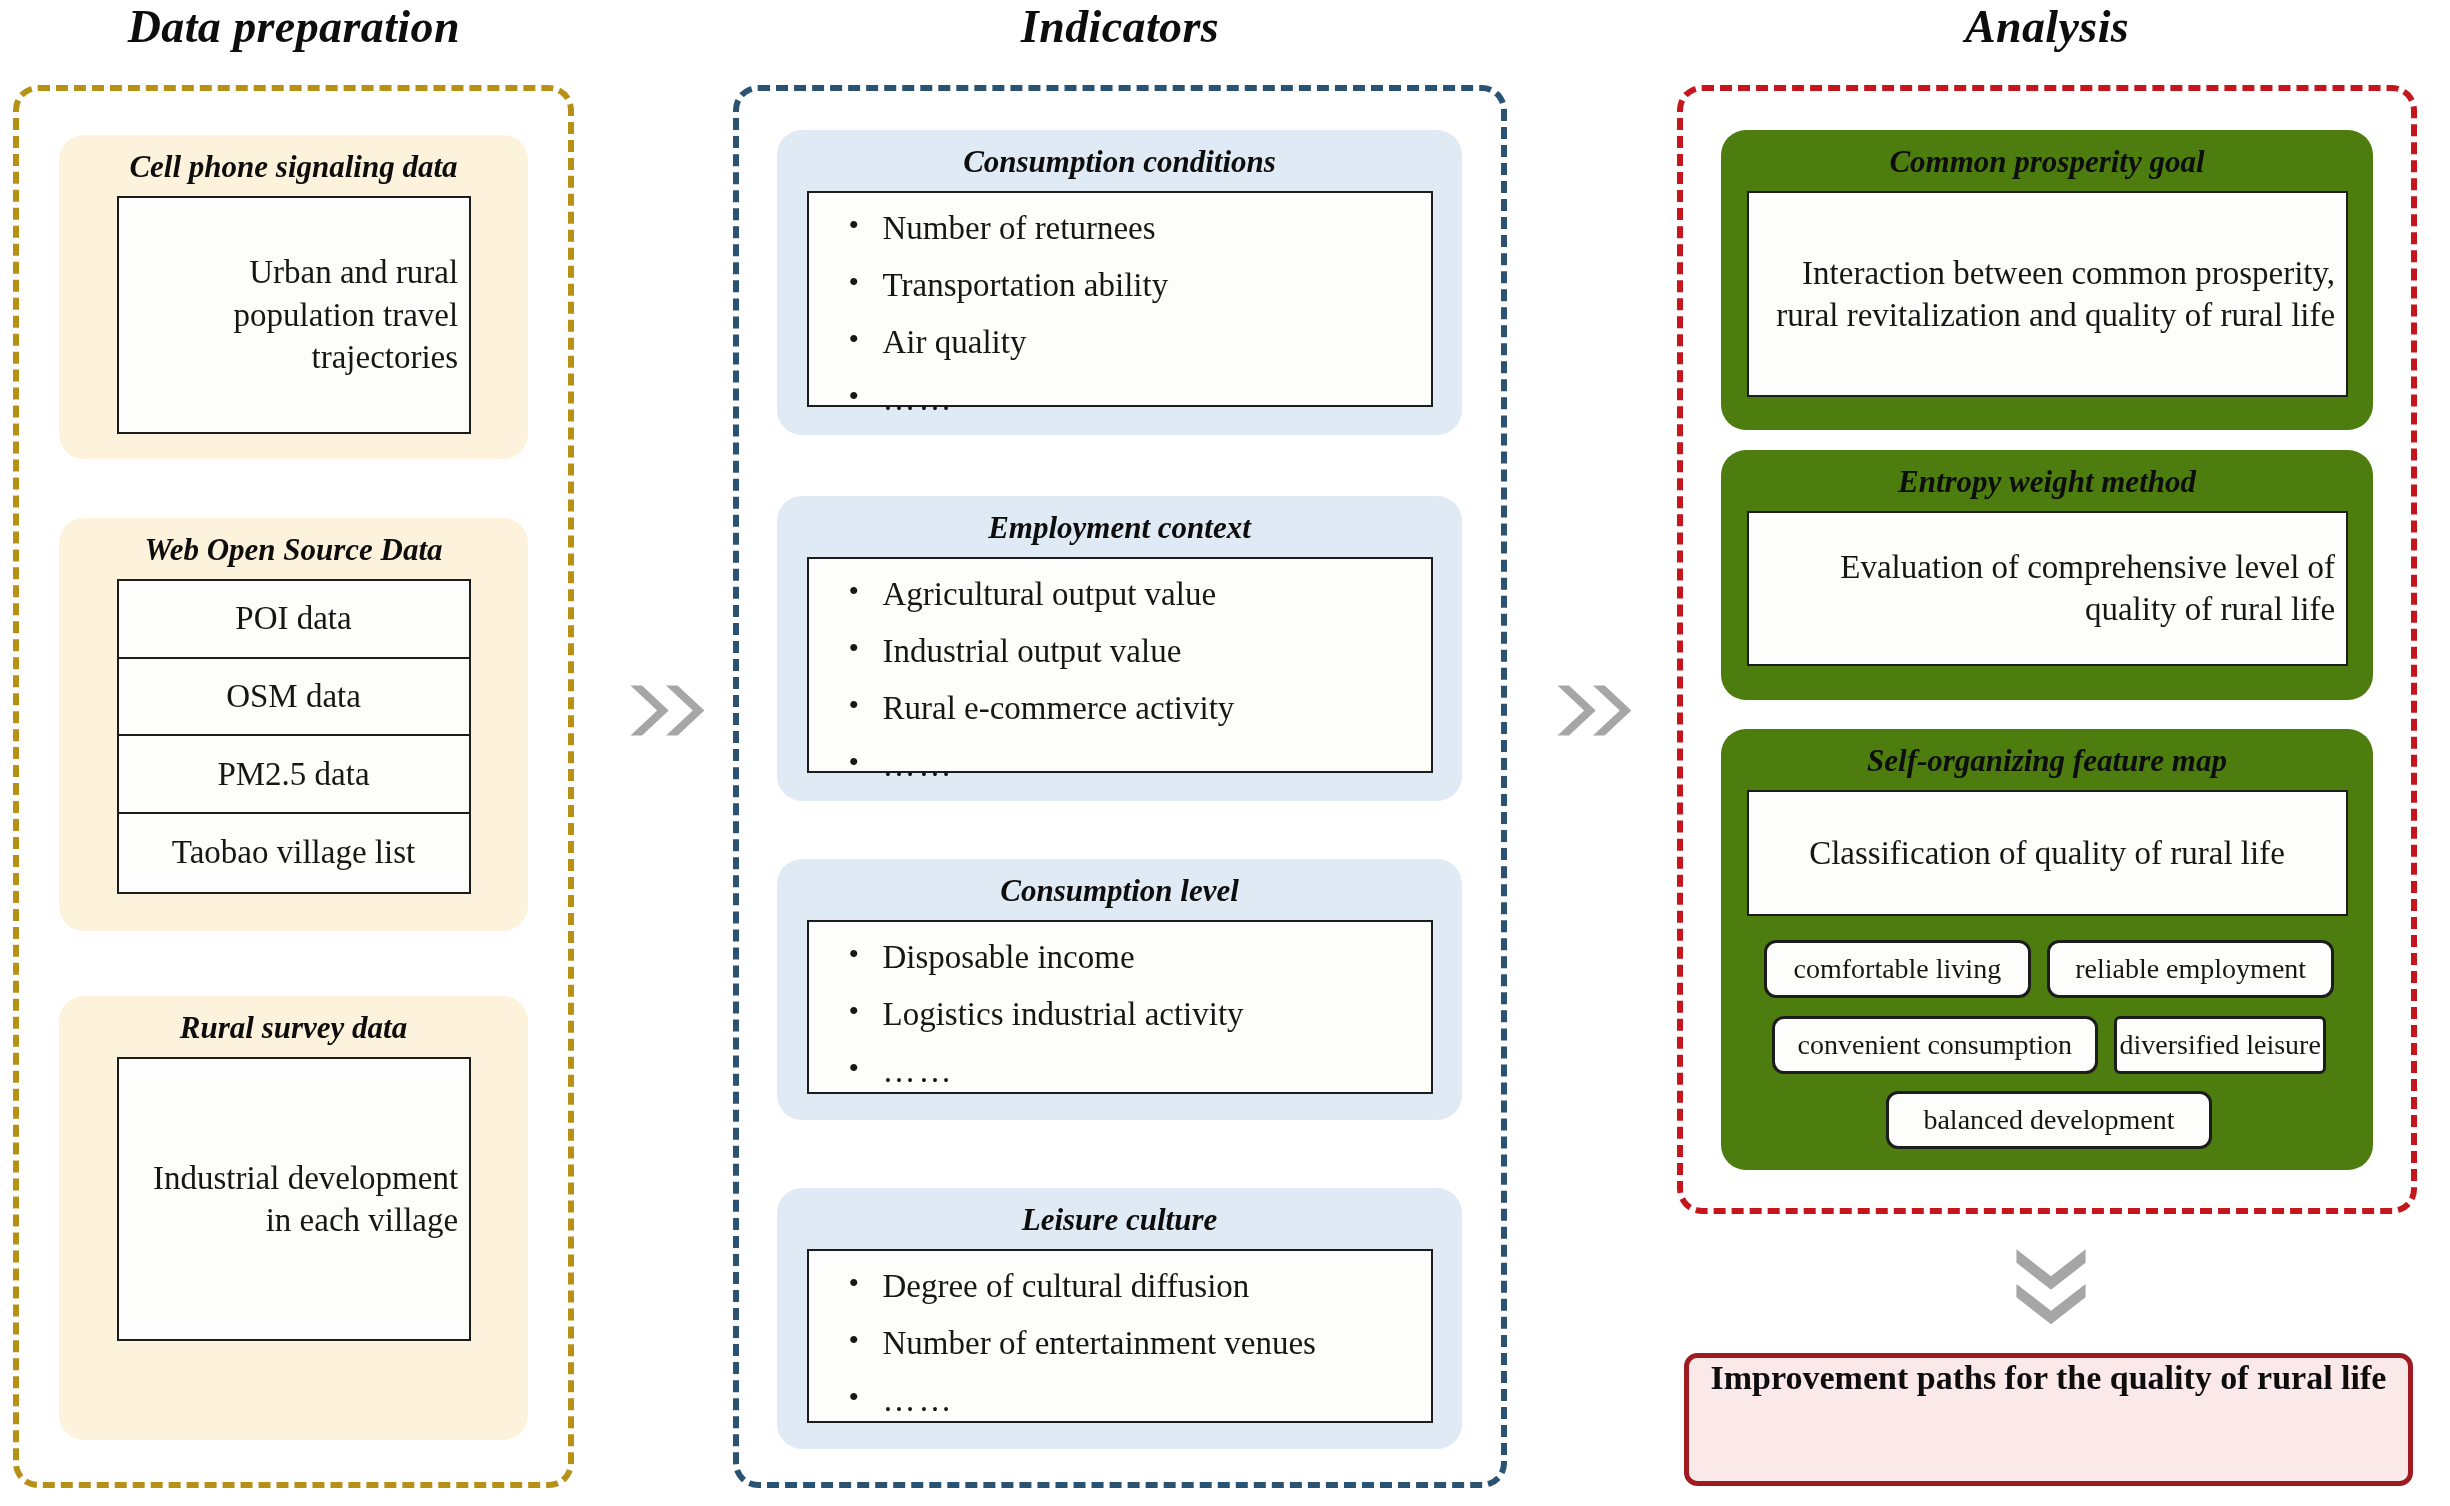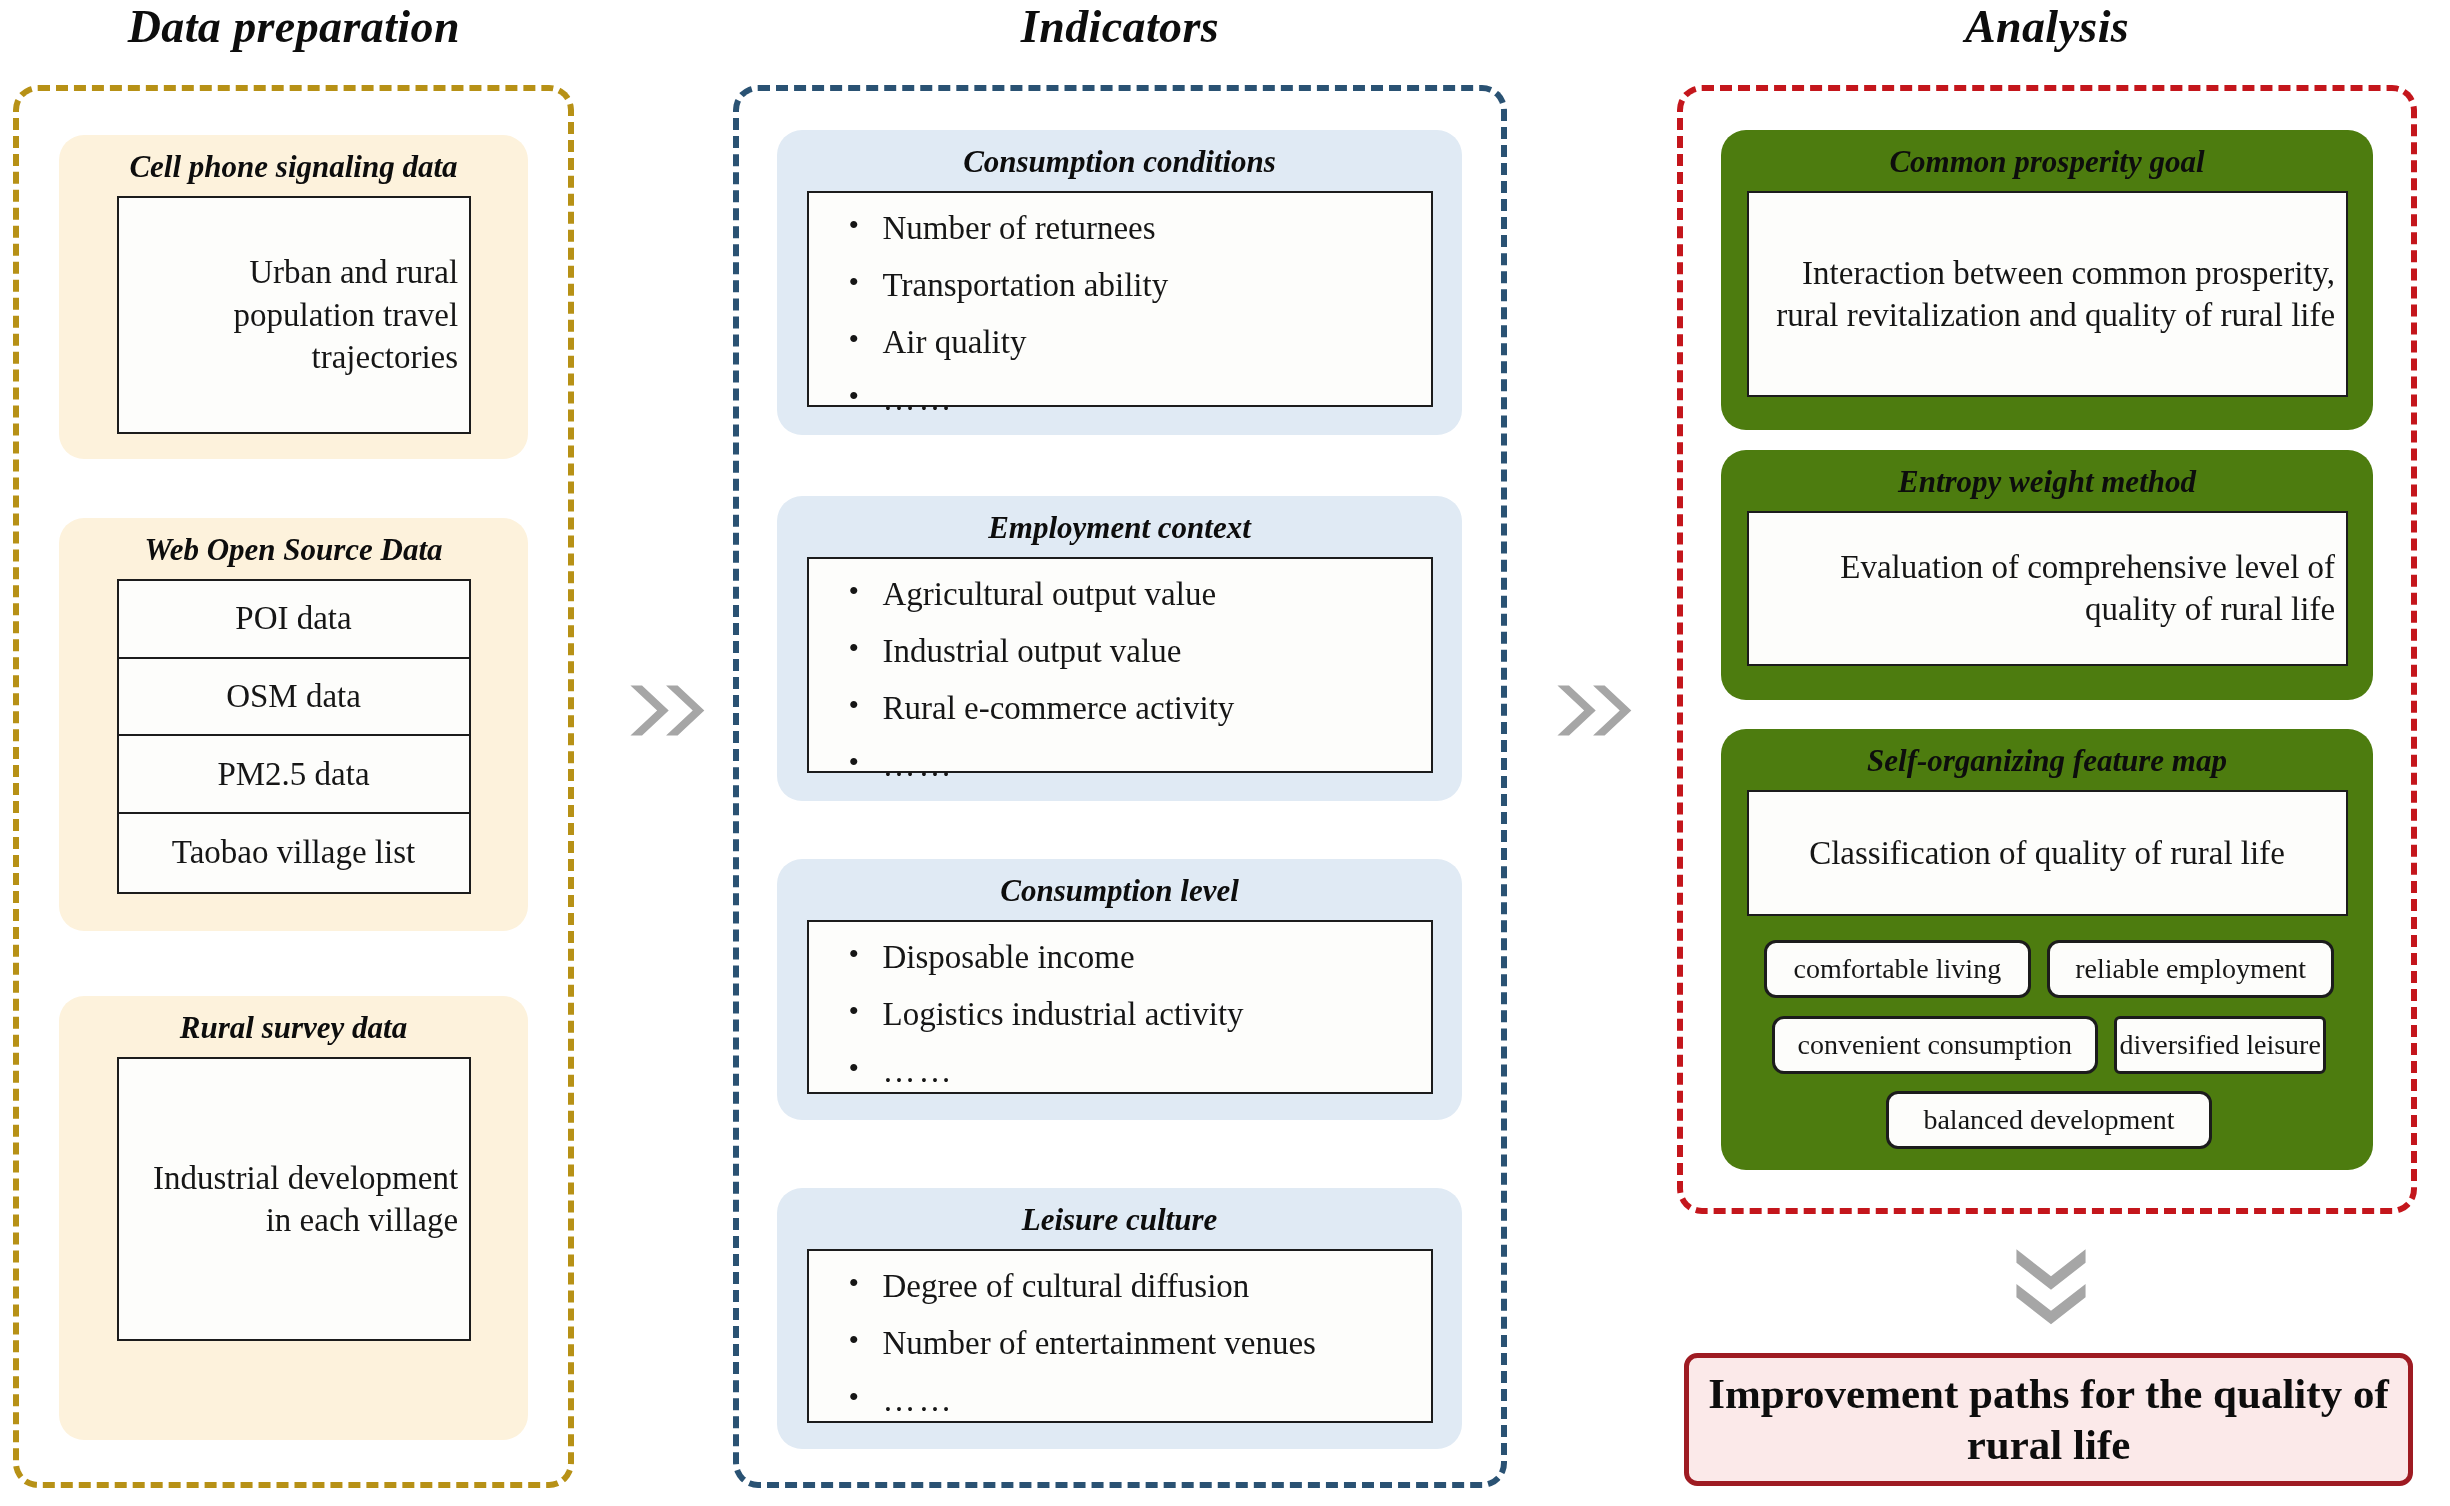--- a/index.html
+++ b/index.html
@@ -179,24 +179,23 @@
     position: absolute;
     left: 1684px;
     top: 1353px;
     width: 729px;
     height: 133px;
     background: #fbe9e9;
     border: 5.2px solid #9e1b22;
     border-radius: 13.3px;
     box-sizing: border-box;
     display: flex;
-    align-items: center;
     justify-content: center;
     text-align: center;
-    font-size: 43px;
+    font-size: 34px;
     font-weight: bold;
     color: #0d0d0d;
     line-height: 1.18;
     padding: 0 16.3px;
   }
 </style>
 </head>
 <body>
 
 <div class="col-title" id="title-data">Data preparation</div>

